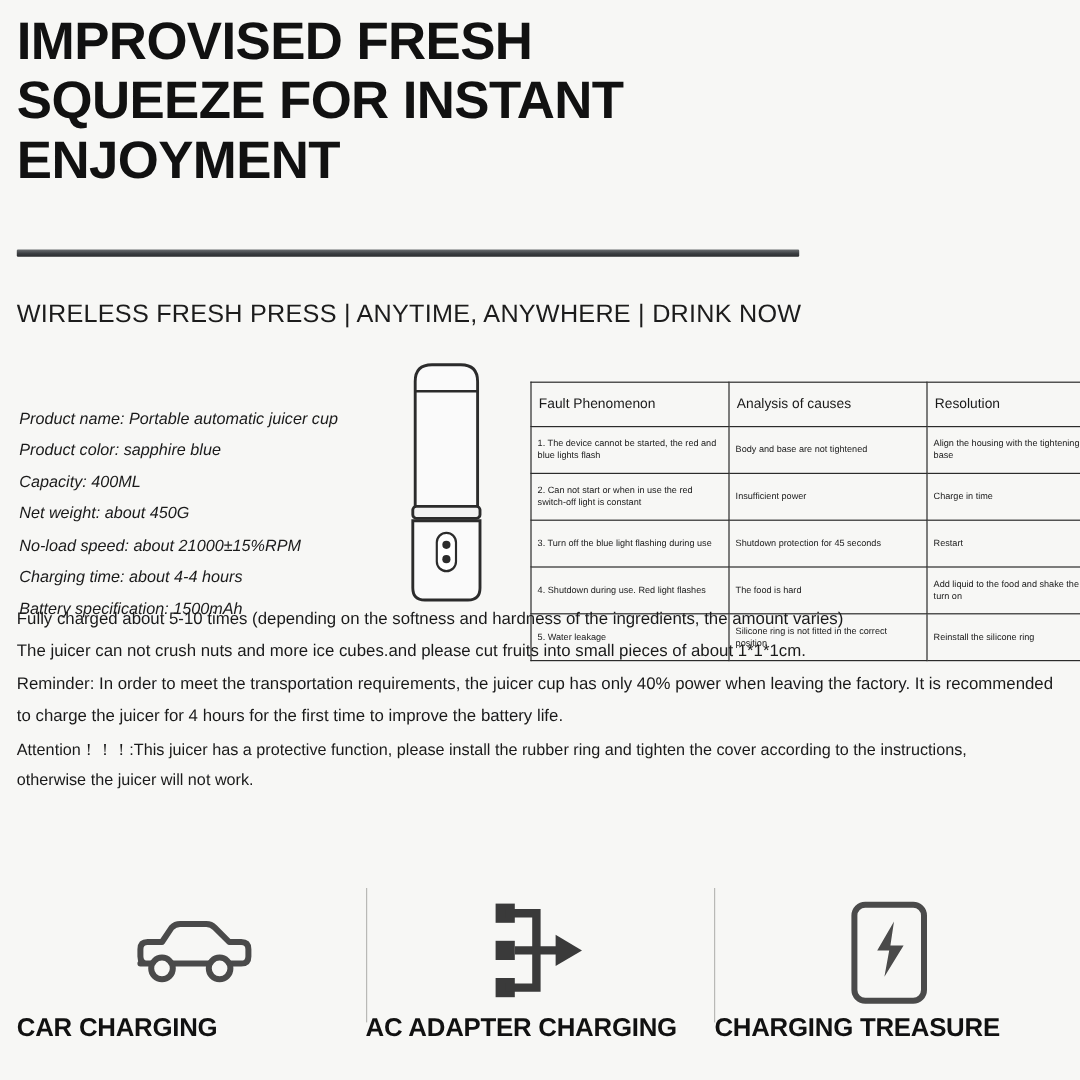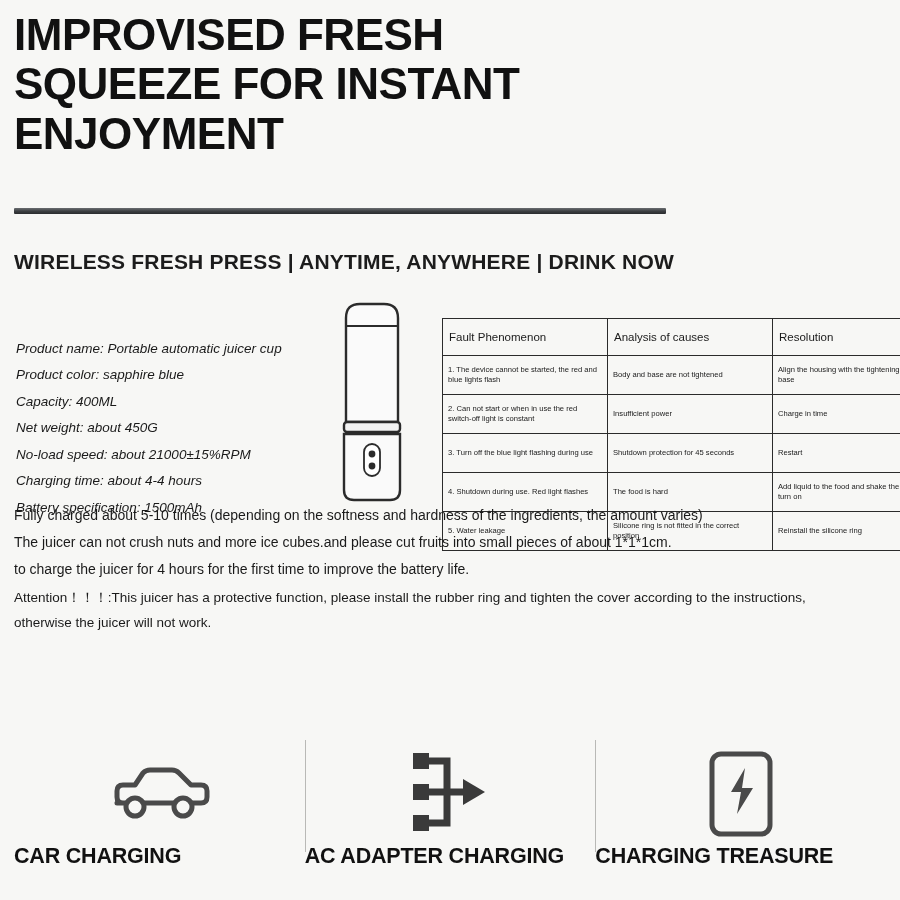--- a/index.html
+++ b/index.html
@@ -45,21 +45,21 @@
     height: 6px;
     width: 652px;
     background: linear-gradient(to bottom, #6a6d70 0%, #3b3e41 55%, #2a2c2e 100%);
     border-radius: 1px;
   }
 
   
   .subtitle {
     margin-top: 28px;
     font-size: 21px;
-    font-weight: 700;
+    font-weight: 400;
     letter-spacing: 0.2px;
     color: #1c1c1c;
   }
 
   
   .mid {
     position: relative;
     margin-top: 16px;
     height: 210px;
   }
@@ -256,20 +256,21 @@
             <td>Reinstall the silicone ring</td>
           </tr>
         </tbody>
       </table>
     </div>
   </div>
 
   <div class="paras">
     <p>Fully charged about 5-10 times (depending on the softness and hardness of the ingredients, the amount varies)</p>
     <p>The juicer can not crush nuts and more ice cubes.and please cut fruits into small pieces of about 1*1*1cm.</p>
+    <p>Reminder: In order to meet the transportation requirements, the juicer cup has only 40% power when leaving the factory. It is recommended</p>
     <p>to charge the juicer for 4 hours for the first time to improve the battery life.</p>
   </div>
 
   <div class="attention">
     <div>Attention！！！:This juicer has a protective function, please install the rubber ring and tighten the cover according to the instructions,</div>
     <div>otherwise the juicer will not work.</div>
   </div>
 
   <div class="features">
 

